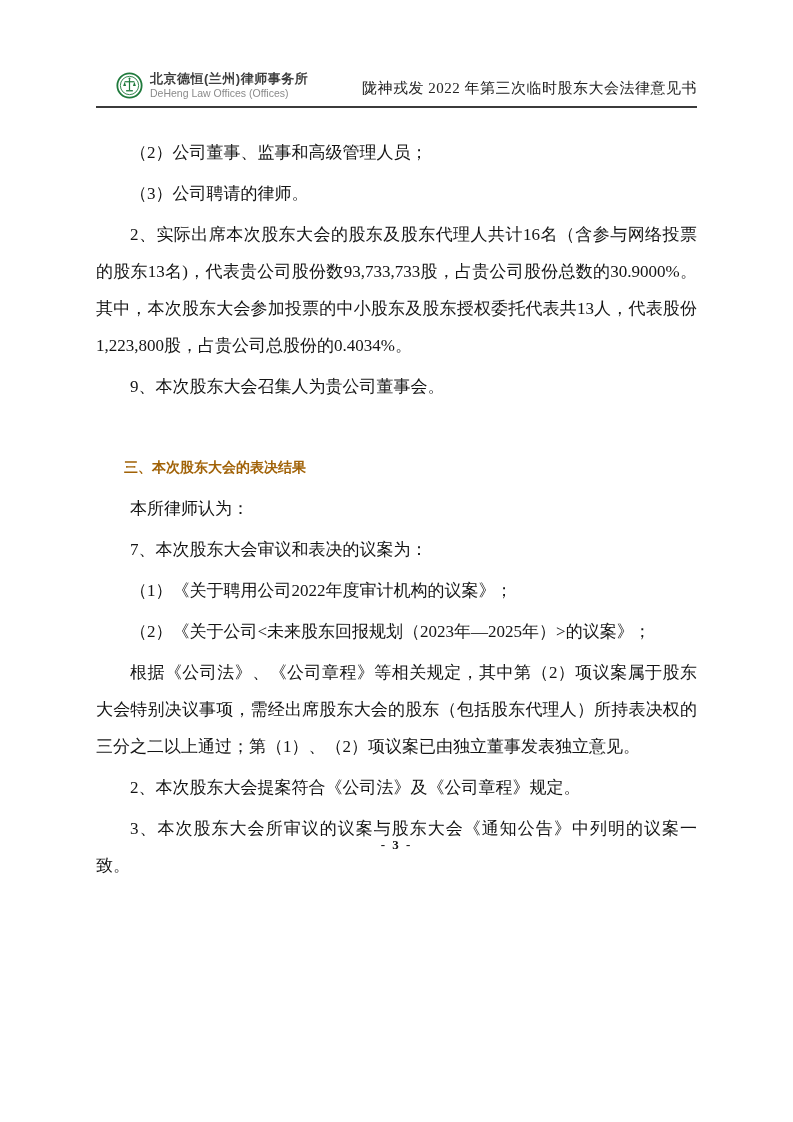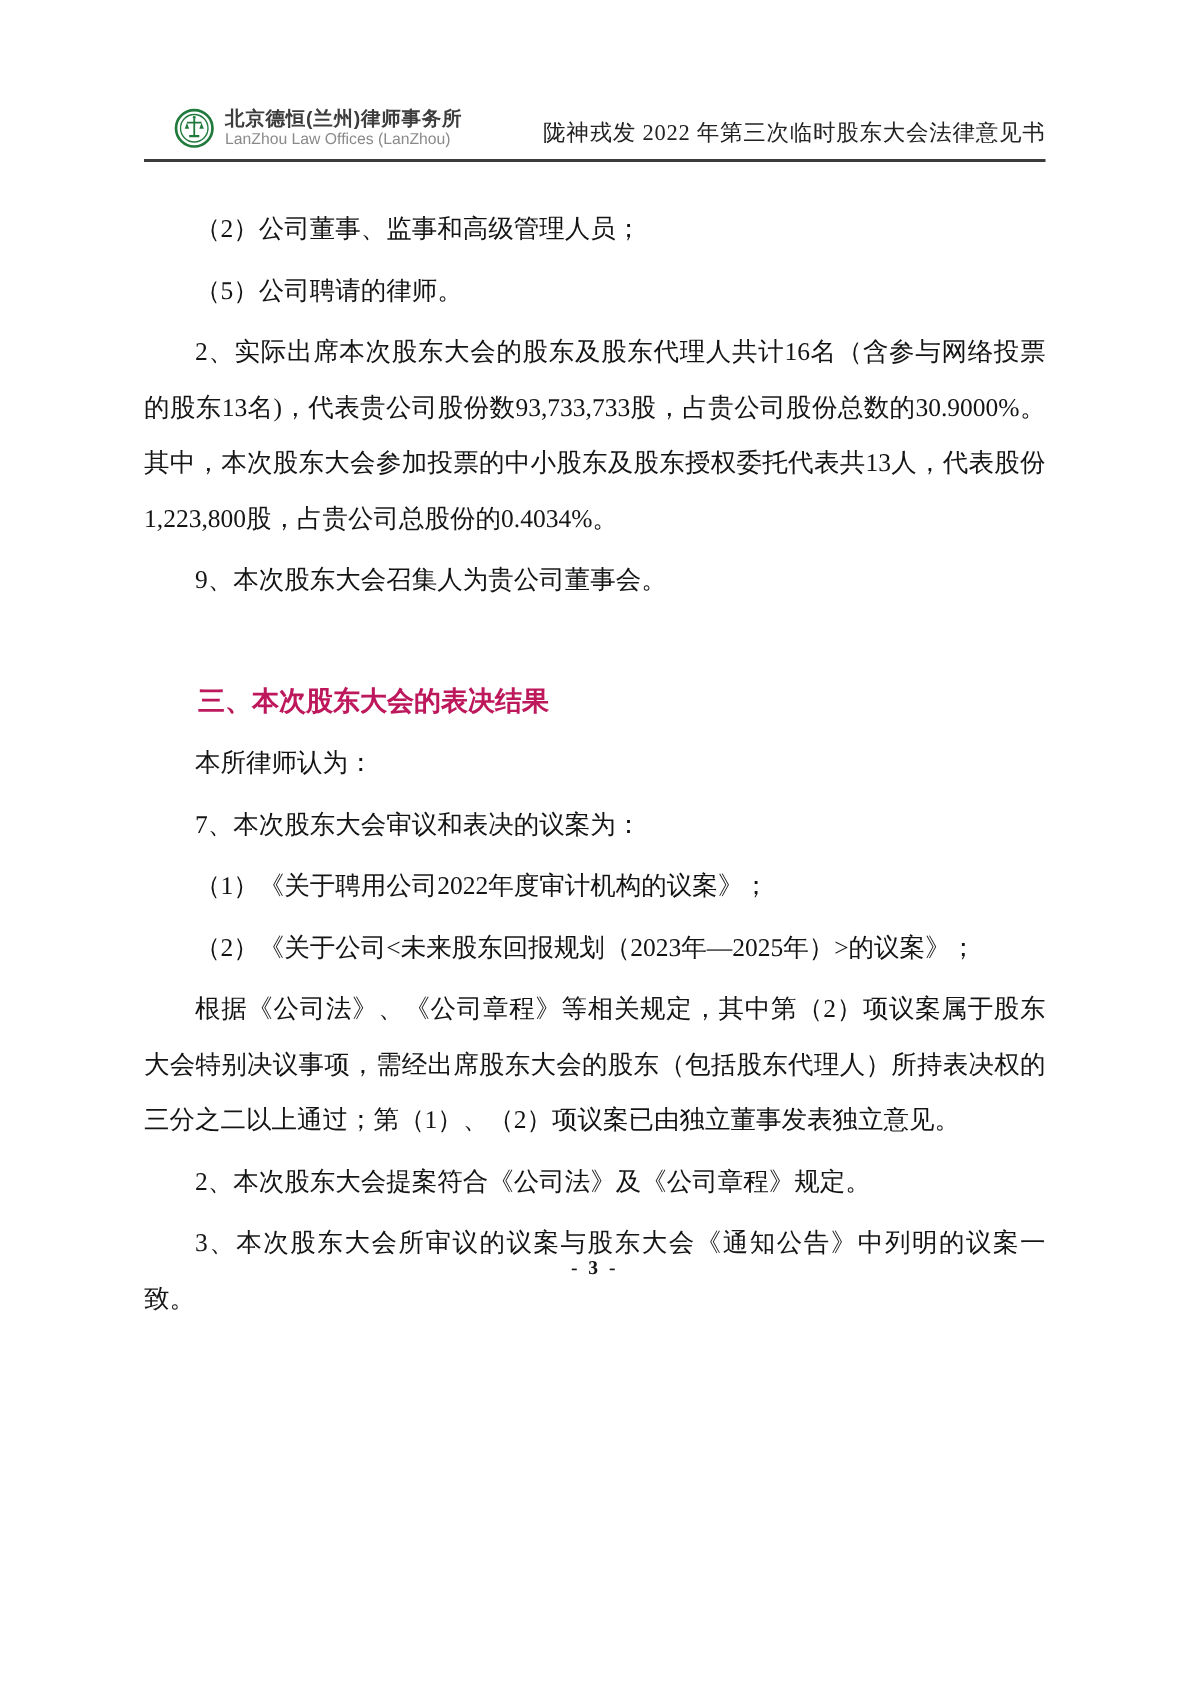--- a/index.html
+++ b/index.html
@@ -72,26 +72,26 @@
     line-height: 37px;
     margin: 0 0 4px 0;
     text-indent: 2em;
     text-align: justify;
     color: #141414;
   }
   .bold-para {
     font-weight: bold;
   }
   .section-heading {
-    font-size: 18px;
+    font-size: 14px;
     line-height: 37px;
     font-weight: bold;
     text-indent: 2em;
     margin: 44px 0 4px 0;
-    color: #be185d;
+    color: #a16207;
   }
   
   .footer {
     position: absolute;
     left: 0;
     right: 0;
     bottom: 58px;
     text-align: center;
     font-size: 13px;
     font-weight: bold;
@@ -111,29 +111,29 @@
         <circle cx="18" cy="18" r="12.2" fill="none" stroke="#1f7a3c" stroke-width="1.2"></circle>
         <path d="M18 9.5 L18 24" stroke="#1f7a3c" stroke-width="1.6" fill="none"></path>
         <path d="M11.5 13 L24.5 13" stroke="#1f7a3c" stroke-width="1.6" fill="none"></path>
         <path d="M11.5 13 L9.5 18.5 L13.5 18.5 Z" fill="#1f7a3c"></path>
         <path d="M24.5 13 L22.5 18.5 L26.5 18.5 Z" fill="#1f7a3c"></path>
         <path d="M13.5 25 L22.5 25" stroke="#1f7a3c" stroke-width="1.8" fill="none"></path>
         <circle cx="18" cy="8.5" r="1.3" fill="#1f7a3c"></circle>
       </svg>
       <div class="firm-names">
         <span class="firm-zh">北京德恒(兰州)律师事务所</span>
-        <span class="firm-en">LanZhou Law Offices (LanZhou)</span>
+        <span class="firm-en">DeHeng Law Offices (Offices)</span>
       </div>
     </div>
     <div class="doc-title">陇神戎发 2022 年第三次临时股东大会法律意见书</div>
   </div>
 
   <div class="doc-body">
     <p class="para">（2）公司董事、监事和高级管理人员；</p>
-    <p class="para">（5）公司聘请的律师。</p>
+    <p class="para">（3）公司聘请的律师。</p>
     <p class="para">2、实际出席本次股东大会的股东及股东代理人共计16名（含参与网络投票的股东13名)，代表贵公司股份数93,733,733股，占贵公司股份总数的30.9000%。其中，本次股东大会参加投票的中小股东及股东授权委托代表共13人，代表股份1,223,800股，占贵公司总股份的0.4034%。</p>
     <p class="para">9、本次股东大会召集人为贵公司董事会。</p>
     <p class="section-heading">三、本次股东大会的表决结果</p>
     <p class="para">本所律师认为：</p>
     <p class="para">7、本次股东大会审议和表决的议案为：</p>
     <p class="para">（1）《关于聘用公司2022年度审计机构的议案》；</p>
     <p class="para">（2）《关于公司&lt;未来股东回报规划（2023年—2025年）&gt;的议案》；</p>
     <p class="para">根据《公司法》、《公司章程》等相关规定，其中第（2）项议案属于股东大会特别决议事项，需经出席股东大会的股东（包括股东代理人）所持表决权的三分之二以上通过；第（1）、（2）项议案已由独立董事发表独立意见。</p>
     <p class="para">2、本次股东大会提案符合《公司法》及《公司章程》规定。</p>
     <p class="para">3、本次股东大会所审议的议案与股东大会《通知公告》中列明的议案一致。</p>

